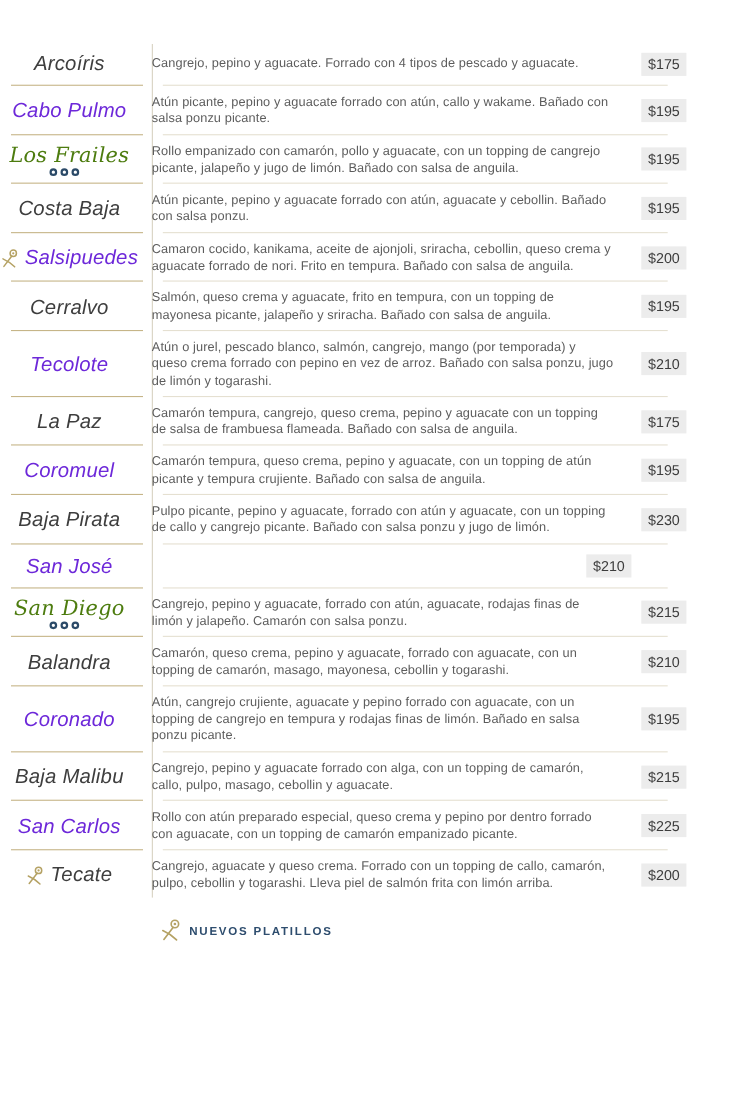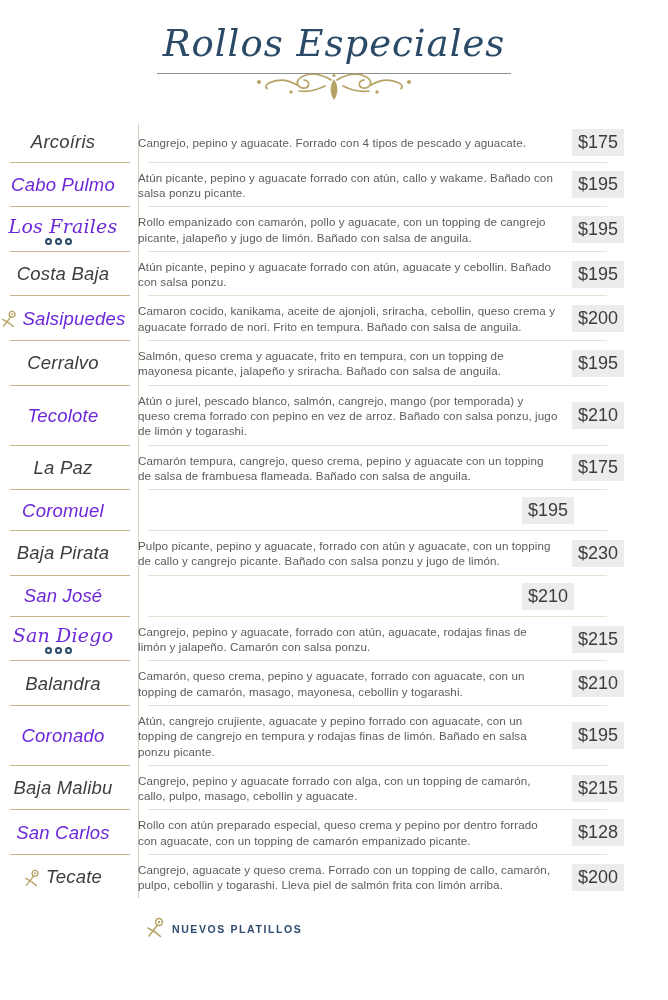--- a/index.html
+++ b/index.html
@@ -26,60 +26,43 @@
   .row:not(:last-child)::after { content:""; position:absolute; left:138px; bottom:0;
     right:17px; height:1px; background:#e5e0d1; }
 
   .name-cell { display:flex; flex-direction:column; align-items:center;
     padding-right:12px; }
   .name-line { display:flex; align-items:center; gap:5px; }
   .dish-name { font-style:italic; font-size:18.5px; letter-spacing:0.2px;
     white-space:nowrap; }
   .row.style-dark .dish-name { color:#3e3e3e; }
   .row.style-blue .dish-name { color:#6d28d9; }
-  .row.style-script .dish-name { font-family:"DejaVu Serif", serif; color:#6d28d9;
+  .row.style-script .dish-name { font-family:"DejaVu Serif", serif; color:#4d7c0f;
     font-size:19px; }
   .ooo { display:flex; gap:3px; margin:1px 10px 0 0; }
   .ooo i { display:block; width:7px; height:7px; border:2px solid #2b4a68;
     border-radius:50%; }
   .new-icon svg { display:block; }
 
   .desc-cell { padding:0 16px 0 10px; font-size:11.6px; line-height:1.32;
     color:#5c5c5c; letter-spacing:0.1px; }
   .price-cell { justify-self:end; }
-  .price { display:inline-block; background:#ececec; color:#3d3d3d; font-size:18px;
+  .price { display:inline-block; background:#ececec; color:#3d3d3d; font-size:13px;
     padding:3px 6px; white-space:nowrap; }
 
   
   .footer { display:flex; align-items:center; gap:6px; margin:16px 0 0 146px; }
   .footer-label { font-size:10.5px; letter-spacing:1.6px; color:#2e4d6e;
     font-weight:bold; }
 </style>
 </head>
 <body>
 
 <div class="page">
 
-  <div class="header">
-    <div class="title">Rollos Especiales</div>
-    <div class="ornament">
-      <svg width="190" height="34" viewBox="0 0 190 34">
-        <g id="orn-side" fill="none" stroke="#b5a264" stroke-width="1.7" stroke-linecap="round">
-          <path d="M98 10 C110 2 124 3 130 9 C134 13 130 19 124 18 C119 17 119 11 125 10"></path>
-          <path d="M132 15 C142 9 152 9 160 13 C163 14.5 164 17 162 18.5"></path>
-          <path d="M104 16 C112 20 122 22 130 21"></path>
-          <circle cx="170" cy="12" r="2" fill="#b5a264" stroke="none"></circle>
-          <circle cx="138" cy="22" r="1.7" fill="#b5a264" stroke="none"></circle>
-        </g>
-        <use href="#orn-side" transform="matrix(-1,0,0,1,190,0)"></use>
-        <path d="M95 9 C90.5 16 90.5 23 95 30 C99.5 23 99.5 16 95 9 Z" fill="#b5a264"></path>
-        <circle cx="95" cy="5.5" r="1.6" fill="#b5a264"></circle>
-      </svg>
-    </div>
-  </div>
 
   <div class="menu">
     <div class="v-divider"></div>
 
   <div class="row style-dark">
     <div class="name-cell">
       <span class="name-line">
 
         <span class="dish-name">Arcoíris</span>
       </span>
@@ -195,20 +178,21 @@
     </div>
   </div>
       <div class="row style-blue">
     <div class="name-cell">
       <span class="name-line">
 
         <span class="dish-name">Coromuel</span>
       </span>
 
     </div>
+    <div class="desc-cell">Camarón tempura, queso crema, pepino y aguacate, con un topping de atún picante y tempura crujiente. Bañado con salsa de anguila.</div>
     <div class="price-cell">
       <span class="price">$195</span>
     </div>
   </div>
       <div class="row style-dark">
     <div class="name-cell">
       <span class="name-line">
 
         <span class="dish-name">Baja Pirata</span>
       </span>
@@ -290,21 +274,21 @@
       <div class="row style-blue">
     <div class="name-cell">
       <span class="name-line">
 
         <span class="dish-name">San Carlos</span>
       </span>
 
     </div>
     <div class="desc-cell">Rollo con atún preparado especial, queso crema y pepino por dentro forrado con aguacate, con un topping de camarón empanizado picante.</div>
     <div class="price-cell">
-      <span class="price">$128</span>
+      <span class="price">$225</span>
     </div>
   </div>
       <div class="row style-dark">
     <div class="name-cell">
       <span class="name-line">
         <span class="new-icon">
           <svg width="17" height="19" viewBox="0 0 20 22">
             <g stroke="#b5a264" fill="none" stroke-width="1.6" stroke-linecap="round">
               <circle cx="13" cy="6" r="3.4"></circle>
               <circle cx="13" cy="6" r="1.2" fill="#b5a264" stroke="none"></circle>

